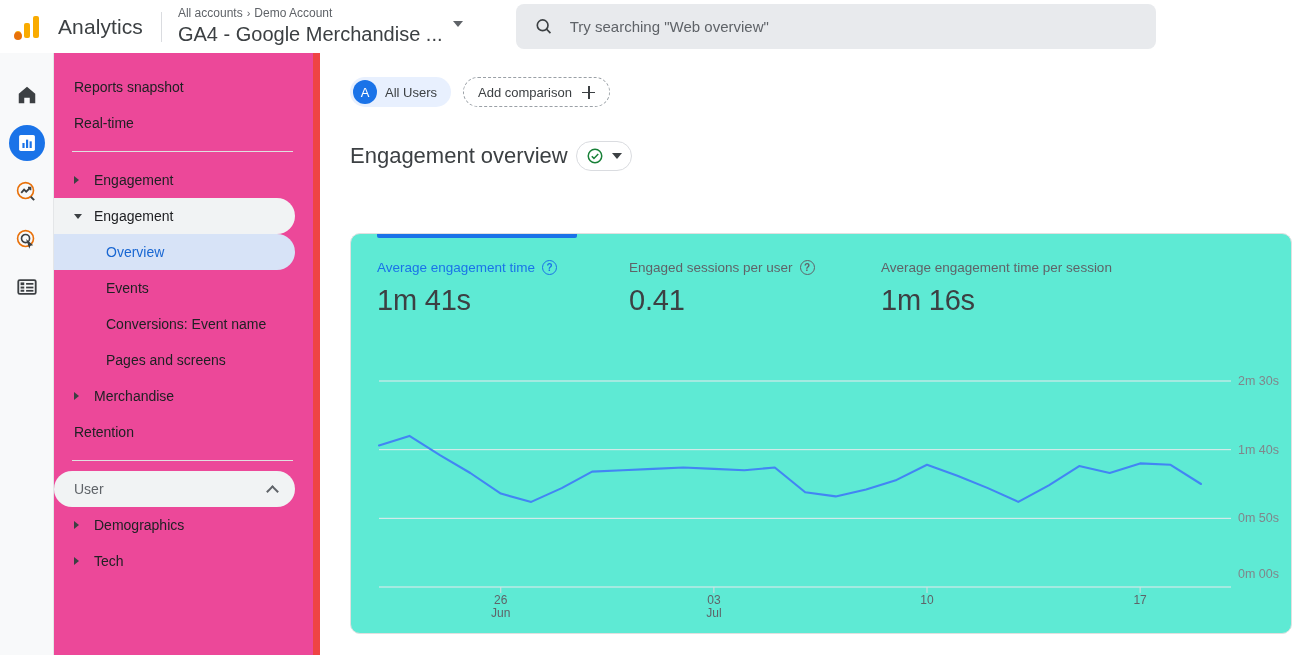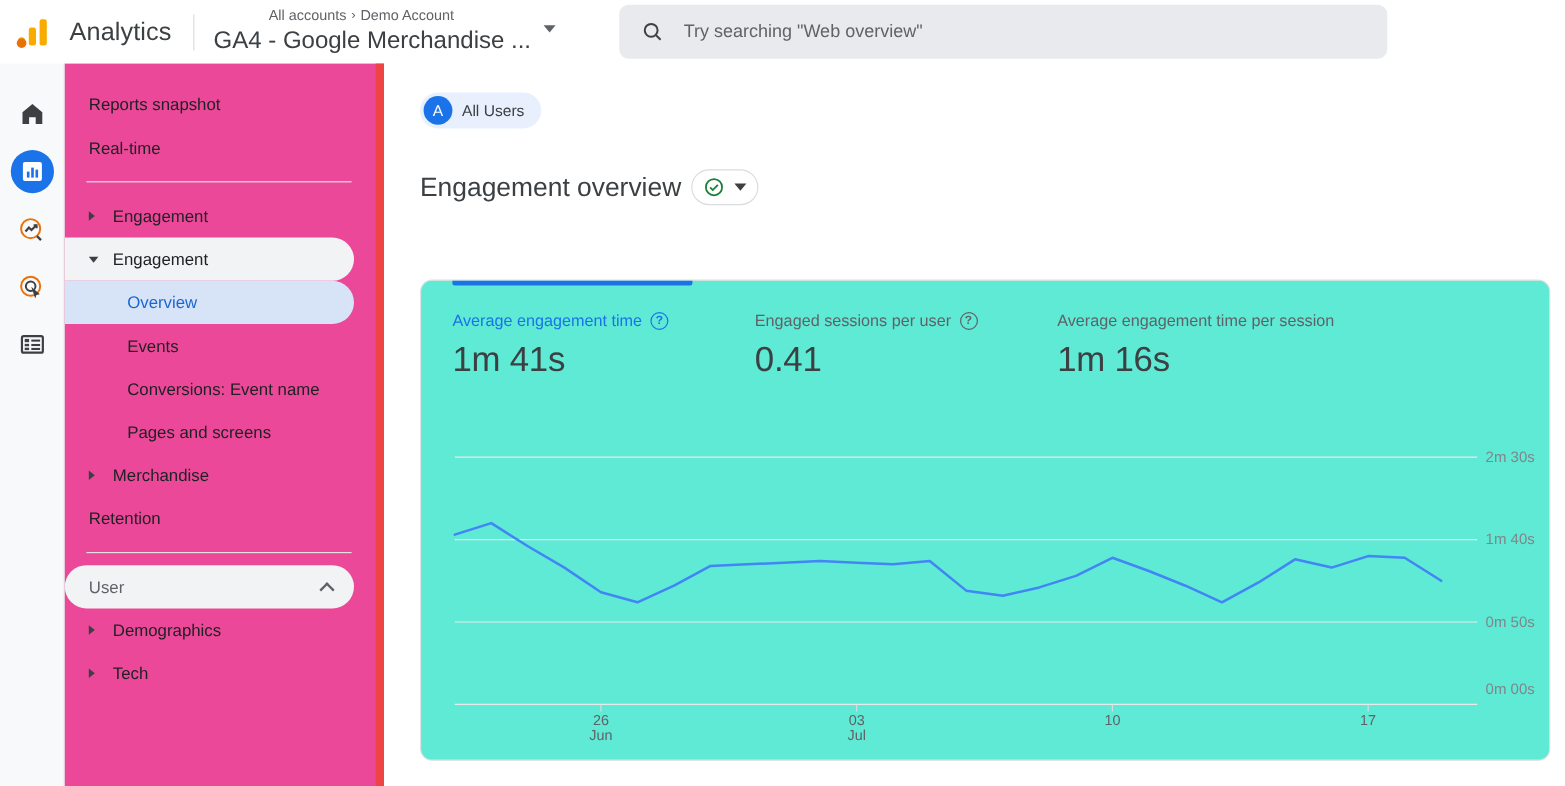--- a/index.html
+++ b/index.html
@@ -23,21 +23,21 @@
   .ga-logo .b1 { left: 1px; width: 6px; height: 7px; background: #f9ab00; border-radius: 3px; }
   .ga-logo .b2 { left: 10px; width: 6px; height: 15px; background: #f9ab00; }
   .ga-logo .b3 { left: 19px; width: 6px; height: 22px; background: #f9ab00; }
   .ga-logo .dot { position: absolute; left: 0px; bottom: 2px; width: 8px; height: 8px;
                   border-radius: 50%; background: #e8710a; }
   .brand {
     margin-left: 14px; font-size: 21px; color: #3c4043; letter-spacing: 0.1px;
   }
   .vdiv { width: 1px; height: 30px; background: #dadce0; margin: 0 16px 0 18px; }
   .acct { display: flex; flex-direction: column; justify-content: center; }
-  .crumb { font-size: 12px; color: #5f6368; line-height: 15px; display: flex; align-items: center; gap: 4px; margin-left: 46px; }
+  .crumb { font-size: 12px; color: #5f6368; line-height: 15px; display: flex; align-items: center; gap: 4px; }
   .crumb .sep { font-size: 11px; color: #5f6368; }
   .propwrap { display: flex; gap: 10px; }
   .propname { font-size: 20px; color: #3c4043; line-height: 26px; max-width: 300px;
               white-space: nowrap; overflow: hidden; }
   .caret-dn {
     width: 0; height: 0; border-left: 5px solid transparent; border-right: 5px solid transparent;
     border-top: 6px solid #5f6368;
   }
   .search {
     position: absolute; left: 516px; top: 4px; width: 640px; height: 45px;
@@ -304,20 +304,24 @@
       <span>Tech</span>
     </div>
   </div>
 
   <div class="main">
 
     <div class="chips">
       <div class="chip-users">
         <span class="avatar-a">A</span>
         <span class="lbl">All Users</span>
+      </div>
+      <div class="chip-add">
+        <span>Add comparison</span>
+        <span class="plus"></span>
       </div>
     </div>
 
     <div class="title-row">
       <div class="page-title">Engagement overview</div>
       <div class="title-btn">
         <svg width="18" height="18" viewBox="0 0 24 24">
           <circle cx="12" cy="12" r="9" fill="none" stroke="#188038" stroke-width="2"></circle>
           <path d="M7.7 12.3 10.6 15.2 16.3 9.3" fill="none" stroke="#188038" stroke-width="2"></path>
         </svg>

